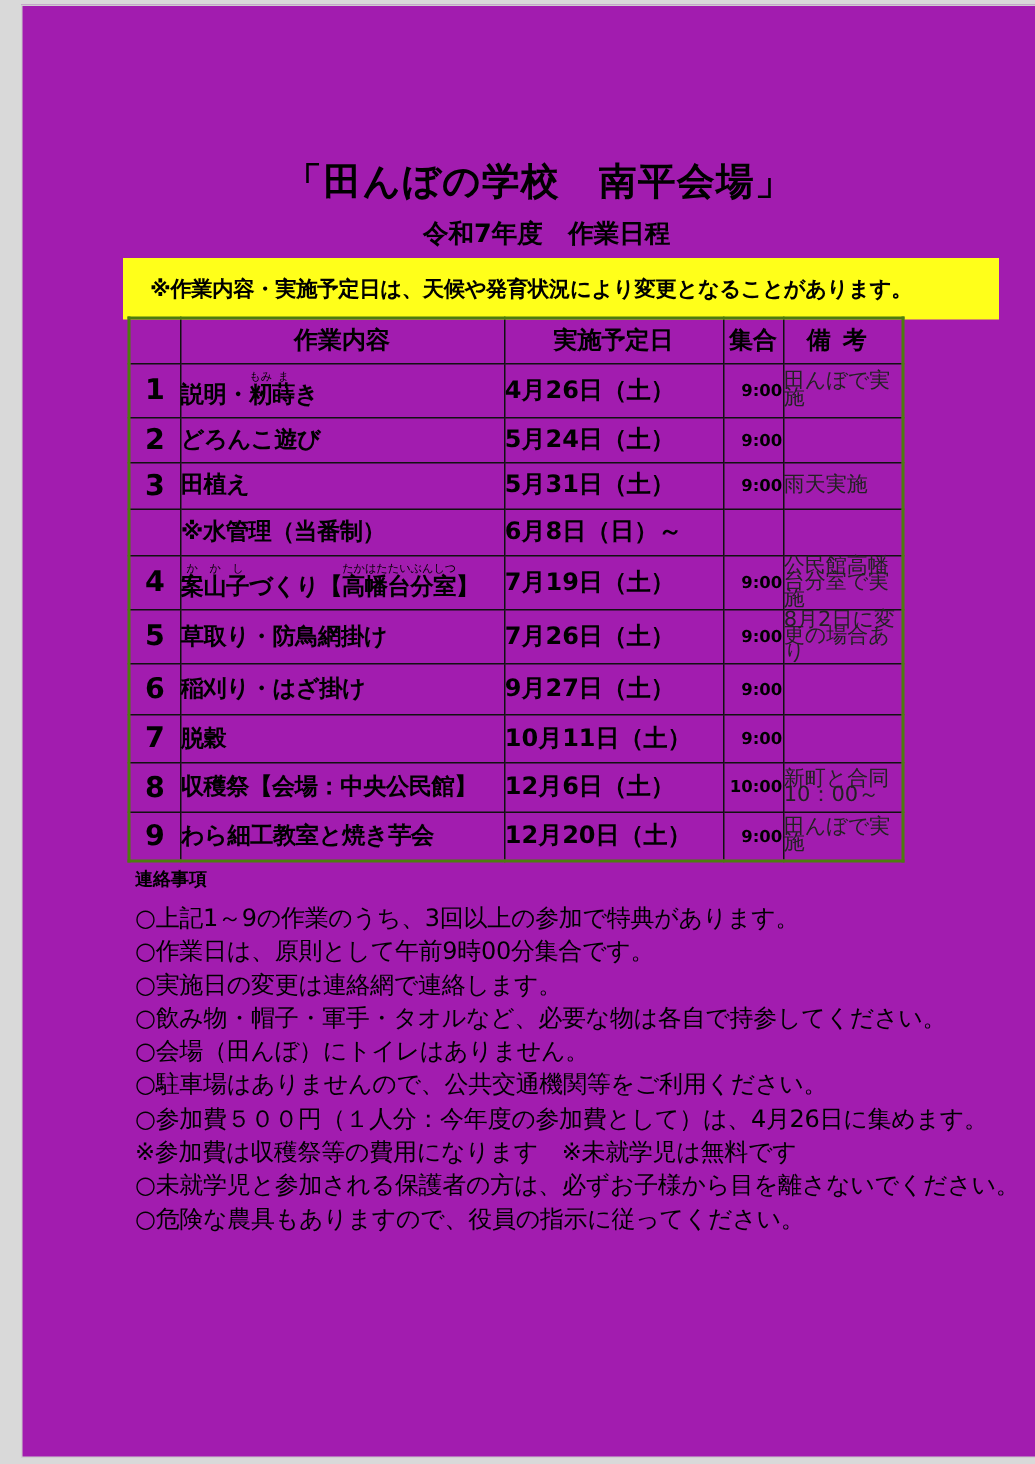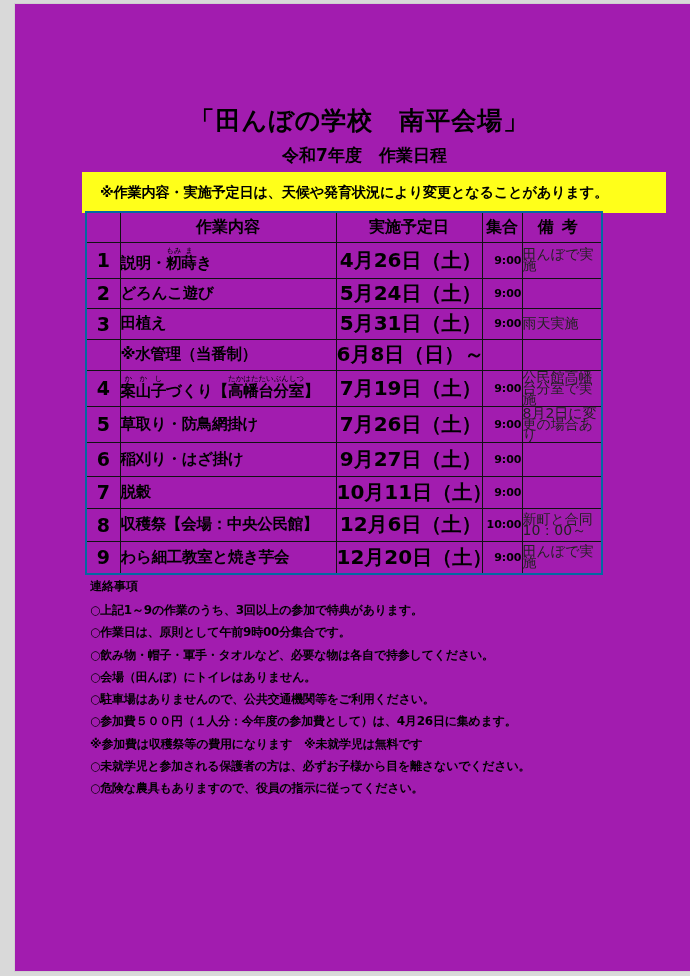--- a/index.html
+++ b/index.html
@@ -21,37 +21,37 @@
     }
     .banner {
       position: absolute; left: 67px; top: 168px; width: 584px; height: 41px;
       background: #ffff1a; font-size: 14.2px; font-weight: bold;
       display: flex; align-items: center; padding-left: 18px; white-space: nowrap;
       letter-spacing: -0.2px;
     }
     table.schedule {
       position: absolute; left: 85px; top: 211px; width: 516px;
       border-collapse: collapse; table-layout: fixed;
-      border: 2px solid #0369a1;
+      border: 2px solid #4d7c0f;
     }
     table.schedule td, table.schedule th {
       border: 1.5px solid #111; padding: 0; vertical-align: middle;
     }
     table.schedule th { font-weight: bold; font-size: 16px; height: 30px; }
     th.h-remarks { font-size: 11px; letter-spacing: 8px; }
     th.h-meet { font-size: 11px; }
     td.num { text-align: center; font-size: 19px; font-weight: bold; }
     td.task { font-size: 15.5px; font-weight: bold; padding-left: 3px; white-space: nowrap; letter-spacing: -0.3px; }
-    td.date { text-align: right; font-size: 20px; font-weight: bold; white-space: nowrap; margin-left: 18px; }
+    td.date { text-align: left; font-size: 16px; font-weight: bold; white-space: nowrap; margin-left: 18px; }
     td.meet { text-align: right; font-size: 11px; font-weight: bold; padding-right: 1px; margin-left: 48px; }
     td.remark { font-size: 14px; line-height: 11px; padding-left: 3px; color: #222; }
     ruby rt { font-size: 7.5px; font-weight: normal; }
     .notes { position: absolute; left: 90px; top: 578px; width: 520px; }
     .notes-title { font-size: 12px; font-weight: bold; margin-bottom: 7px; }
-    .note { font-size: 12px; font-weight: bold; height: 22.3px; white-space: nowrap; letter-spacing: -0.2px; }
+    .note { font-size: 16px; font-weight: normal; height: 22.3px; white-space: nowrap; letter-spacing: -0.2px; }
   </style>
 </head>
 <body>
 
 <div class="page">
   <div class="title">「田んぼの学校　南平会場」</div>
   <div class="subtitle">令和7年度　作業日程</div>
   <div class="banner">※作業内容・実施予定日は、天候や発育状況により変更となることがあります。</div>
 </div>
 
@@ -144,20 +144,21 @@
         <td class="remark">田んぼで実施</td>
       </tr>
     </tbody>
 </table>
 
 <div class="notes">
   <div class="notes-title">連絡事項</div>
   <div id="notes-list">
       <div class="note">○上記1～9の作業のうち、3回以上の参加で特典があります。</div>
       <div class="note">○作業日は、原則として午前9時00分集合です。</div>
+      <div class="note">○実施日の変更は連絡網で連絡します。</div>
       <div class="note">○飲み物・帽子・軍手・タオルなど、必要な物は各自で持参してください。</div>
       <div class="note">○会場（田んぼ）にトイレはありません。</div>
       <div class="note">○駐車場はありませんので、公共交通機関等をご利用ください。</div>
       <div class="note">○参加費５００円（１人分：今年度の参加費として）は、4月26日に集めます。</div>
       <div class="note">※参加費は収穫祭等の費用になります　※未就学児は無料です</div>
       <div class="note">○未就学児と参加される保護者の方は、必ずお子様から目を離さないでください。</div>
       <div class="note">○危険な農具もありますので、役員の指示に従ってください。</div>
     </div>
 </div>
 

